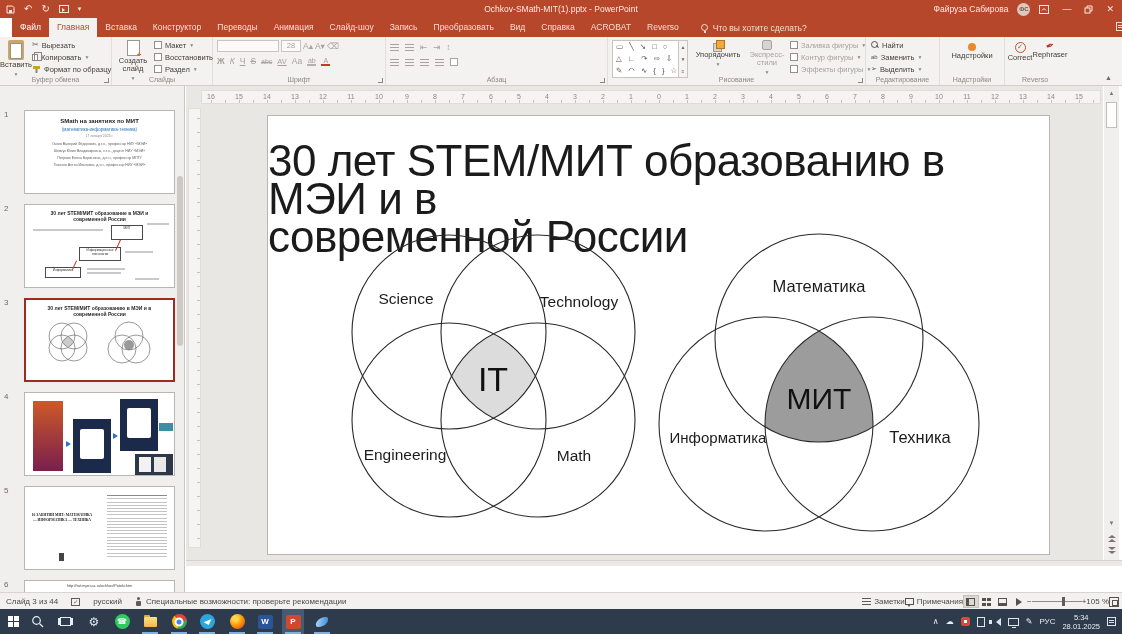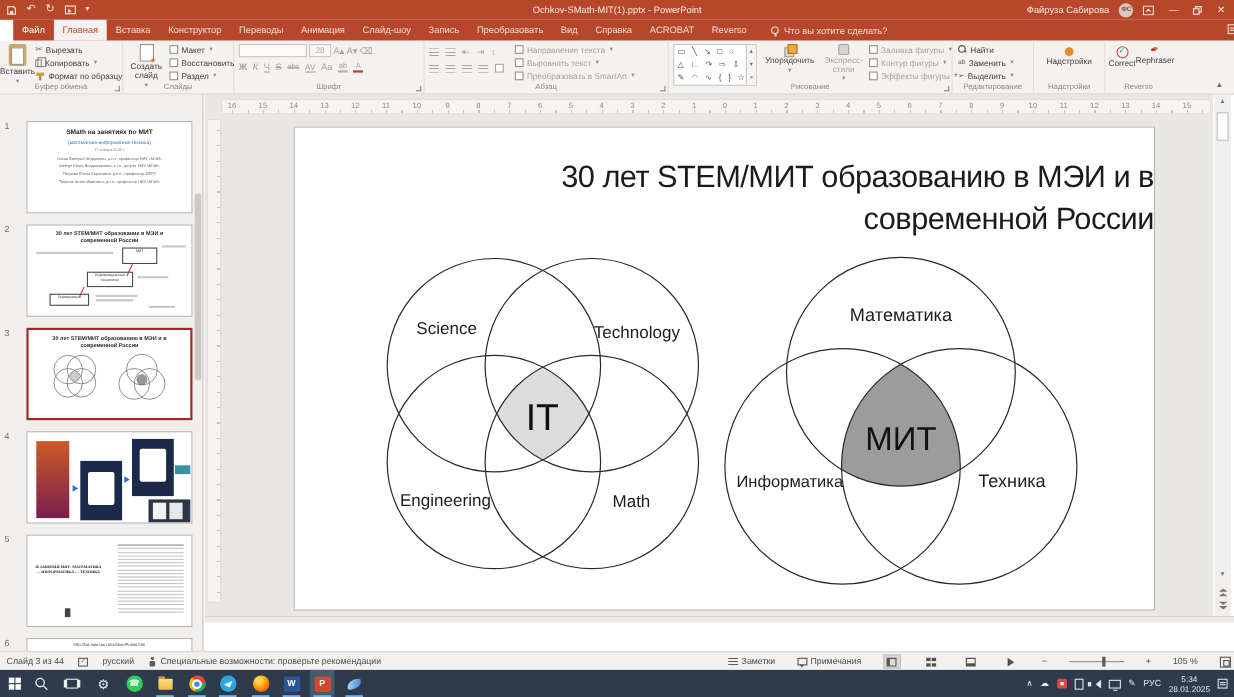--- a/index.html
+++ b/index.html
@@ -91,39 +91,39 @@
 .tocline{height:1px;background:#c4c4c4;margin:2.2px 0;}
 .t-url{font-size:3.8px;color:#444;text-align:center;margin-top:3px;}
 
 .canvas{position:absolute;left:186px;top:86px;width:917px;height:474px;background:#e9e7e4;overflow:hidden;}
 .hruler{position:absolute;left:15px;top:4px;width:900px;height:14px;background:#f6f4f2;border:1px solid #e0dcd8;
  background-image:repeating-linear-gradient(90deg,#c6c1bc 0 1px,transparent 1px 14px);background-size:100% 3px;background-repeat:no-repeat;background-position:9px bottom;}
 .rnum{position:absolute;bottom:3px;transform:translateX(-50%);font-size:7px;color:#8c8781;}
 .vruler{position:absolute;left:2px;top:22px;width:13px;height:440px;background:#f6f4f2;border:1px solid #e0dcd8;
  background-image:repeating-linear-gradient(180deg,#c6c1bc 0 1px,transparent 1px 14px);background-size:3px 100%;background-repeat:no-repeat;background-position:right 9px;}
 .slide{position:absolute;left:81px;top:29px;width:783px;height:440px;background:#fff;border:1px solid #b8b4b0;}
-.slide-title{position:absolute;top:26px;left:0;right:0;text-align:right;font-size:28px;line-height:38px;color:#1b1b1b;letter-spacing:-0.5px;}
+.slide-title{position:absolute;top:26px;left:0;right:0;text-align:left;font-size:44px;line-height:38px;color:#1b1b1b;letter-spacing:-0.5px;}
 .vennL{position:absolute;left:78px;top:115px;}
 .vennR{position:absolute;left:388px;top:113px;}
 
 .notes-split{position:absolute;left:186px;top:560px;width:936px;height:6px;background:#eceae7;border-top:1px solid #d5d1cd;}
 .notes{position:absolute;left:186px;top:566px;width:936px;height:26px;background:#f3f1ef;border-top:1px solid #ddd9d5;font-size:9.5px;color:#595959;padding:7px 0 0 13px;}
 
 .vscroll{position:absolute;left:1104px;top:86px;width:15px;height:474px;background:#f1efed;font-size:6px;color:#7a766f;text-align:center;}
 .vthumb{position:absolute;left:2px;top:16px;width:11px;height:26px;background:#fdfdfd;border:1px solid #c2beba;}
 .varr{position:absolute;left:0;width:15px;line-height:10px;}
 .dbl{position:absolute;left:3px;width:9px;height:8px;}
 .dbl i{display:block;width:0;height:0;border-left:4px solid transparent;border-right:4px solid transparent;margin:1px auto;}
 .dbl.up i{border-bottom:3px solid #7a766f;}
 .dbl.dn i{border-top:3px solid #7a766f;}
 
 
 .statusbar{position:absolute;left:0;top:592px;width:100%;height:17px;background:#f3f1ef;border-top:1px solid #d8d4d0;font-size:8px;color:#4a4a4a;}
 .sb-l{position:absolute;left:6px;top:0;height:17px;display:flex;align-items:center;gap:13px;white-space:nowrap;}
-.sb-r{position:absolute;right:3px;top:0;height:17px;display:flex;align-items:center;gap:20px;white-space:nowrap;}
+.sb-r{position:absolute;right:3px;top:0;height:17px;display:flex;align-items:center;gap:0;white-space:nowrap;}
 .spell{display:inline-block;width:9px;height:8px;border:1px solid #5f5b55;font-size:6px;line-height:7px;text-align:center;color:#5f5b55;}
 .person{display:inline-block;width:7px;height:9px;position:relative;}
 .person:before{content:"";position:absolute;left:2px;top:0;width:3px;height:3px;border-radius:50%;background:#5f5b55;}
 .person:after{content:"";position:absolute;left:1px;top:3.5px;width:5px;height:5px;background:#5f5b55;border-radius:1px;}
 .bub{display:inline-block;width:9px;height:7px;border:1px solid #55524c;position:relative;}
 .bub:after{content:"";position:absolute;left:1px;bottom:-3px;border-left:2px solid transparent;border-right:2px solid transparent;border-top:3px solid #55524c;}
 .vbtn{display:inline-flex;width:16px;height:13px;border:1px solid transparent;align-items:center;justify-content:center;}
 .vbtn.on{background:#dcd8d4;border-color:#c4c0bb;}
 .vb1{width:9px;height:8px;border:1px solid #55524c;border-left:3px solid #55524c;}
 .vb2{width:9px;height:8px;background:
@@ -314,37 +314,20 @@
         <span class="fg">⇥</span>
         <span class="fg">↕</span>
       </div>
       <div style="position:absolute;left:4px;top:21px;display:flex;align-items:center;gap:6px">
         <span class="li"></span>
         <span class="li"></span>
         <span class="li"></span>
         <span class="li"></span>
         <span class="mic" style="border-color:#a8a39d"></span>
       </div>
-      <div class="stk" style="left:82px;top:2px">
-        <div class="row dis">
-            <span class="mic"></span>
-            <span>Направление текста</span>
-            <span class="car">▼</span>
-          </div>
-        <div class="row dis">
-            <span class="mic"></span>
-            <span>Выровнять текст</span>
-            <span class="car">▼</span>
-          </div>
-        <div class="row dis">
-            <span class="mic"></span>
-            <span>Преобразовать в SmartArt</span>
-            <span class="car">▼</span>
-          </div>
-      </div>
       <div class="glabel">Абзац</div>
       <span class="dlg"></span>
     </div>
 
     <div class="rg" style="left:608px;width:258px">
       <div class="gallery">
         <div class="shrow">▭ ╲ ↘ □ ○</div>
         <div class="shrow">△ ∟ ↷ ⇨ ⇩</div>
         <div class="shrow">✎ ◠ ∿ { } ☆</div>
         <div class="gscroll">▲<br>▼<br>≡</div>

